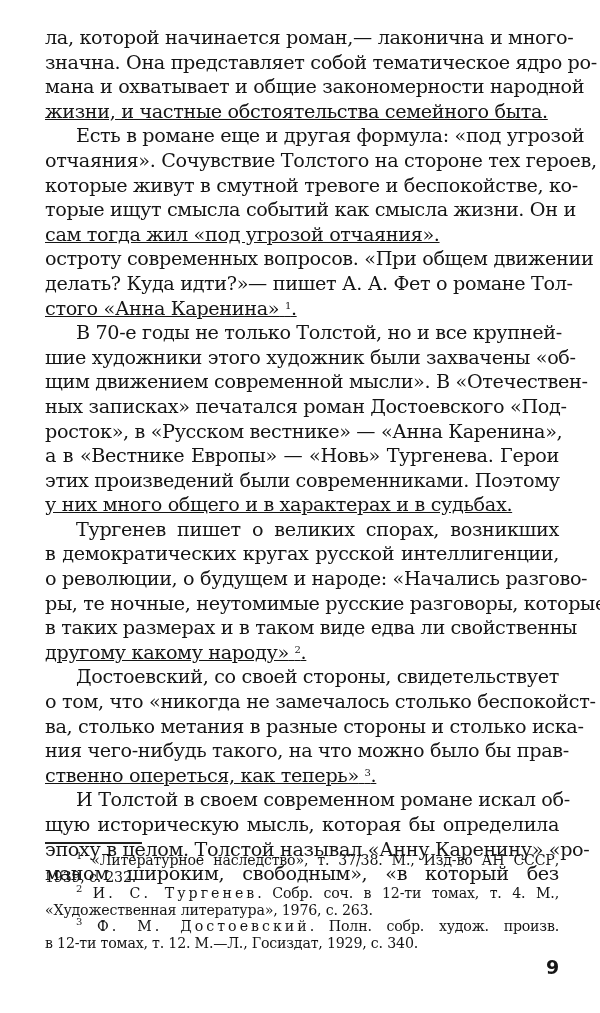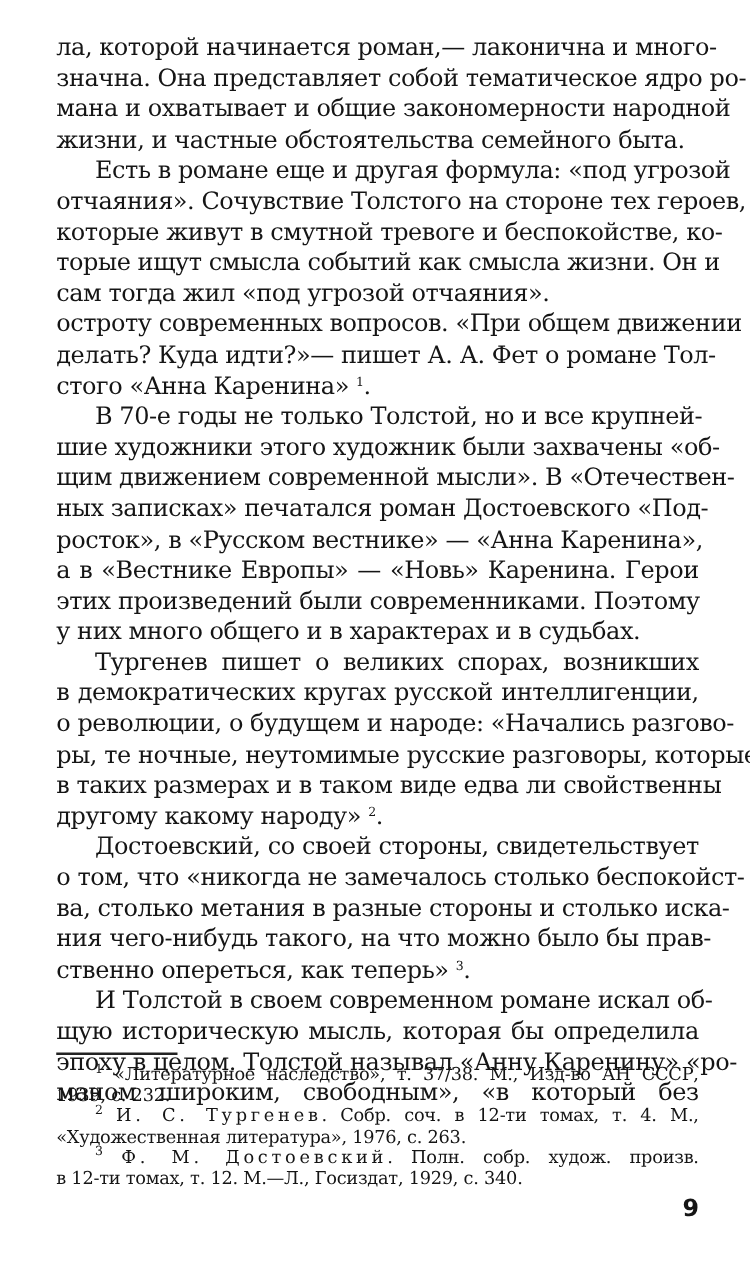--- a/index.html
+++ b/index.html
@@ -2,21 +2,21 @@
 <html><head>
 <meta charset="utf-8">
 <style>
   html, body { margin: 0; padding: 0; background: #ffffff; }
   body { width: 600px; height: 1013px; position: relative; overflow: hidden;
          font-family: "DejaVu Serif", "Liberation Serif", serif; color: #151515; }
   .page { position: absolute; left: 45px; top: 26px; width: 514px; }
   .line { display: block; height: 24.6px; line-height: 24.6px; font-size: 19.2px;
           white-space: nowrap; text-align: justify; text-align-last: justify;
           letter-spacing: -0.35px; }
-  .line.last { text-align-last: left; }
+  .line.last { text-align-last: left; text-decoration: underline; }
   .line.indent { padding-left: 31px; }
   .rule { position: absolute; left: 45px; top: 842px; width: 97px; height: 1.5px; background: #222; }
   .notes { position: absolute; left: 45px; top: 852px; width: 514px; }
   .nline { display: block; height: 16.5px; line-height: 16.5px; font-size: 14.2px;
            white-space: nowrap; text-align: justify; text-align-last: justify; letter-spacing: -0.2px; }
   .nline.last { text-align-last: left; }
   .nline.indent { padding-left: 31px; }
   sup { font-size: 10px; line-height: 0; vertical-align: 6px; }
   .spaced { letter-spacing: 3px; }
   .pagenum { position: absolute; left: 546px; top: 956px; font-size: 19px; font-weight: bold;
@@ -36,21 +36,21 @@
   <span class="line">торые ищут смысла событий как смысла жизни. Он и</span>
   <span class="line last">сам тогда жил «под угрозой отчаяния».</span>
   <span class="line">остроту современных вопросов. «При общем движении</span>
   <span class="line">делать? Куда идти?»— пишет А. А. Фет о романе Тол-</span>
   <span class="line last"><span>стого «Анна Каренина»</span> <sup>1</sup><span>.</span></span>
   <span class="line indent">В 70-е годы не только Толстой, но и все крупней-</span>
   <span class="line">шие художники этого художник были захвачены «об-</span>
   <span class="line">щим движением современной мысли». В «Отечествен-</span>
   <span class="line">ных записках» печатался роман Достоевского «Под-</span>
   <span class="line">росток», в «Русском вестнике» — «Анна Каренина»,</span>
-  <span class="line">а в «Вестнике Европы» — «Новь» Каренина. Герои</span>
+  <span class="line">а в «Вестнике Европы» — «Новь» Тургенева. Герои</span>
   <span class="line">этих произведений были современниками. Поэтому</span>
   <span class="line last">у них много общего и в характерах и в судьбах.</span>
   <span class="line indent">Тургенев пишет о великих спорах, возникших</span>
   <span class="line">в демократических кругах русской интеллигенции,</span>
   <span class="line">о революции, о будущем и народе: «Начались разгово-</span>
   <span class="line">ры, те ночные, неутомимые русские разговоры, которые</span>
   <span class="line">в таких размерах и в таком виде едва ли свойственны</span>
   <span class="line last"><span>другому какому народу»</span> <sup>2</sup><span>.</span></span>
   <span class="line indent">Достоевский, со своей стороны, свидетельствует</span>
   <span class="line">о том, что «никогда не замечалось столько беспокойст-</span>

